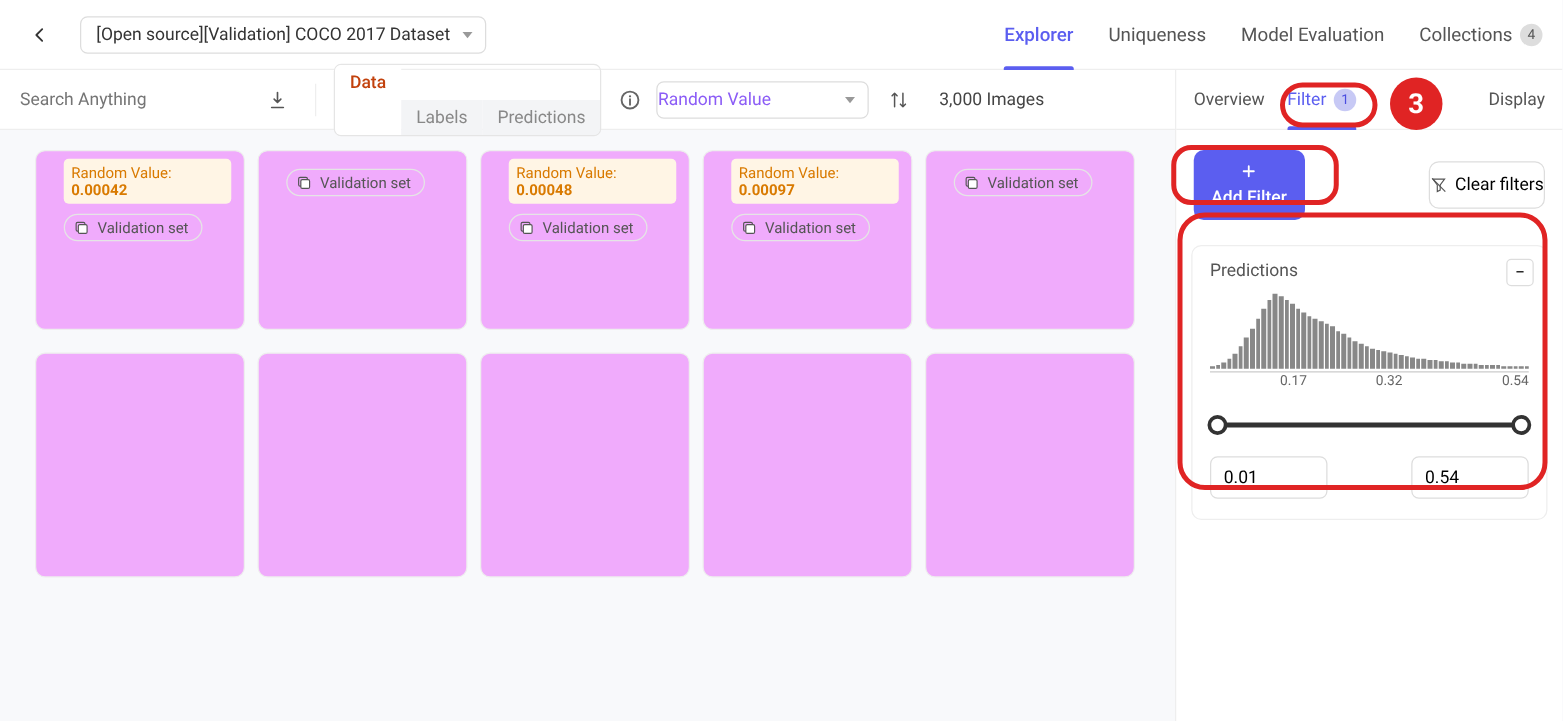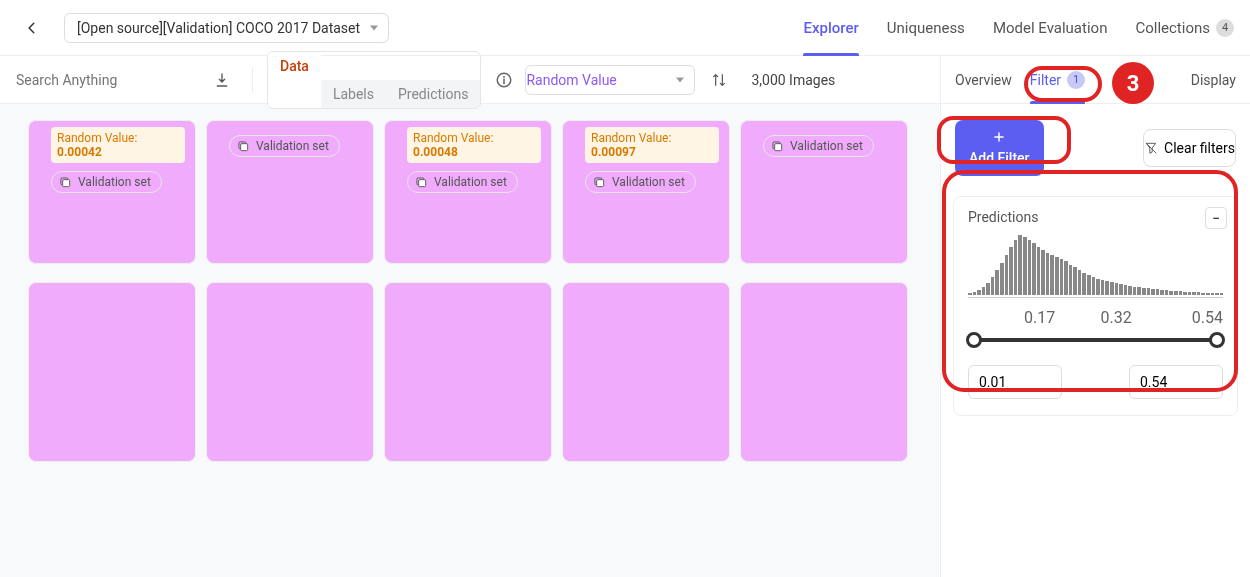--- a/index.html
+++ b/index.html
@@ -43,21 +43,21 @@
 .rp-tab.active::after { content:""; position:absolute; bottom:-1px; left:0; right:0; height:3px; background:#5b5ef0; border-radius:2px 2px 0 0;}
 .rp-controls { display: flex; gap: 10px; padding: 16px 14px 0; align-items:center;}
 .add-filter { background: #5b5ef0; color: #fff; border: none; border-radius: 8px; padding: 10px 14px; font-size: 14px; cursor: pointer; display: inline-flex; align-items: center; gap: 6px; font-weight:500;flex-direction:column;}
 .clear-filters { background: #fff; border: 1px solid #ddd; border-radius: 8px; padding: 10px 0; font-size: 14px; cursor: pointer; display: inline-flex; align-items: center; gap: 6px; margin-left:auto;}
 .filter-card { margin: 20px 12px 0; border: 1px solid #eee; border-radius: 8px; padding: 12px 14px 16px; position:relative;}
 .filter-card-title { font-size: 14px; color:#555;}
 .collapse-btn { position:absolute; top:10px; right:10px; width:22px; height:22px; border:1px solid #ddd; border-radius:4px; display:flex; align-items:center; justify-content:center; cursor:pointer; font-size:14px; line-height:1;}
 .histogram { display:flex; align-items:flex-end; height:60px; gap:1px; margin:10px 0 2px; }
 .histogram > div { flex:1; background:#888; }
 .hist-axis { position:relative; height:20px; border-top:1px solid #ccc;}
-.hist-axis span { position:absolute; top:10px; font-size:16px; color:#666;}
+.hist-axis span { position:absolute; top:0; font-size:11px; color:#666;}
 .slider-track { position:relative; height:30px; margin:8px 0 10px;}
 .slider-line { position:absolute; left:6px; right:6px; top:50%; height:4px; background:#333; border-radius:2px; transform:translateY(-50%);}
 .slider-thumb { position:absolute; top:50%; width:16px; height:16px; border:3px solid #333; background:#fff; border-radius:50%; transform:translate(-50%,-50%); cursor:grab;}
 .range-inputs { display:flex; justify-content:space-between; gap:10px;}
 .range-inputs input { width:94px; border:1px solid #ddd; border-radius:6px; padding:8px 10px; font-size:14px;}
 
 
 .gallery { position:absolute; left:0; top:104px; right:310px; bottom:0; padding:16px 10px 0 28px; display:grid; grid-template-columns:repeat(5, 168px); column-gap:10px; row-gap:18px; align-content:start; overflow:hidden; }
 .card { background:#f0abfc; border:1px solid #eee; border-radius:8px; width:168px; display:flex; flex-direction:row; overflow:hidden;}
 .thumb { height:130px; margin:6px; border-radius:4px; background:#ccc; }

